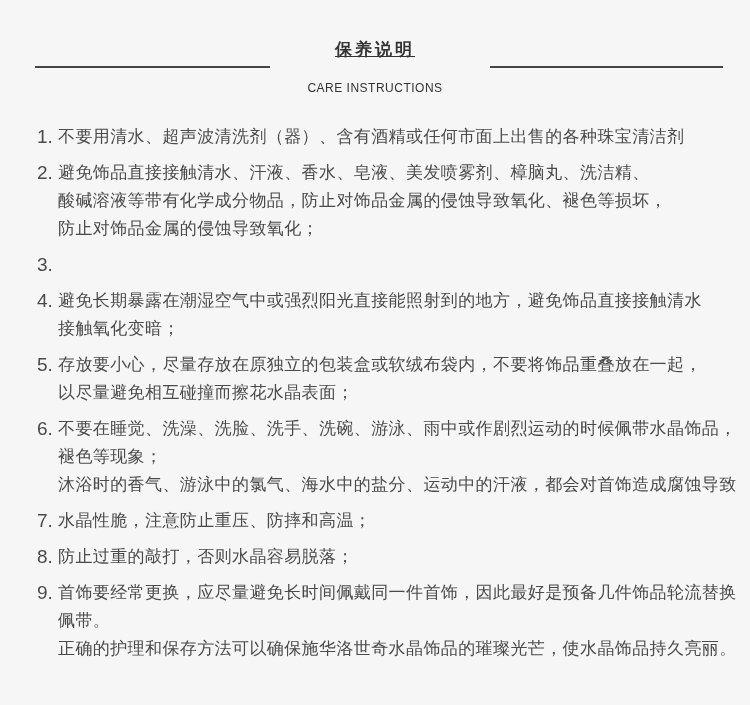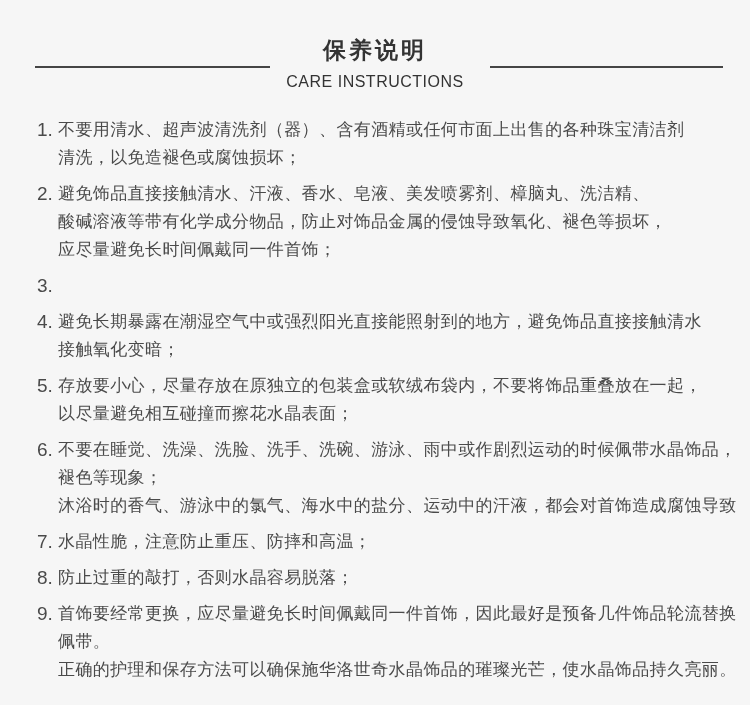--- a/index.html
+++ b/index.html
@@ -17,37 +17,38 @@
     margin: 0 auto;
     background: var(--bg, #f6f6f6);
     overflow: hidden;
   }
   .header {
     position: relative;
     padding-top: 36px;
     text-align: center;
   }
   .title {
-    font-size: 23px;
+    font-size: 17px;
     font-weight: 600;
     letter-spacing: 3px;
     color: var(--title-color, #333);
     line-height: 28px;
+    text-decoration: underline;
   }
   .divider {
     position: absolute;
     top: 66px;
     height: 1.5px;
     background: var(--divider-color, #454545);
   }
   .divider-left  { left: 35px;  width: 235px; }
   .divider-right { left: 490px; width: 233px; }
   .subtitle {
-    margin-top: 8px;
-    font-size: 16px;
+    margin-top: 15px;
+    font-size: 12px;
     letter-spacing: 0.5px;
     color: var(--title-color, #333);
     line-height: 19px;
   }
   .list {
     padding: 25px 10px 0 37px;
   }
   .item {
     display: flex;
     align-items: flex-start;
@@ -76,30 +77,29 @@
     <div class="divider divider-left"></div>
     <div class="divider divider-right"></div>
     <div class="subtitle">CARE INSTRUCTIONS</div>
   </div>
 
   <div class="list">
     <div class="item">
       <span class="num">1.</span>
       <div class="text">
           <div>不要用清水、超声波清洗剂（器）、含有酒精或任何市面上出售的各种珠宝清洁剂</div>
-          <div>清洗，以免造褪色或腐蚀损坏；</div>
         </div>
     </div>
 
     <div class="item">
       <span class="num">2.</span>
       <div class="text">
           <div>避免饰品直接接触清水、汗液、香水、皂液、美发喷雾剂、樟脑丸、洗洁精、</div>
           <div>酸碱溶液等带有化学成分物品，防止对饰品金属的侵蚀导致氧化、褪色等损坏，</div>
-          <div>应尽量避免长时间佩戴同一件首饰；</div>
+          <div>防止对饰品金属的侵蚀导致氧化；</div>
         </div>
     </div>
 
     <div class="item">
       <span class="num">3.</span>
     </div>
 
     <div class="item">
       <span class="num">4.</span>
       <div class="text">

